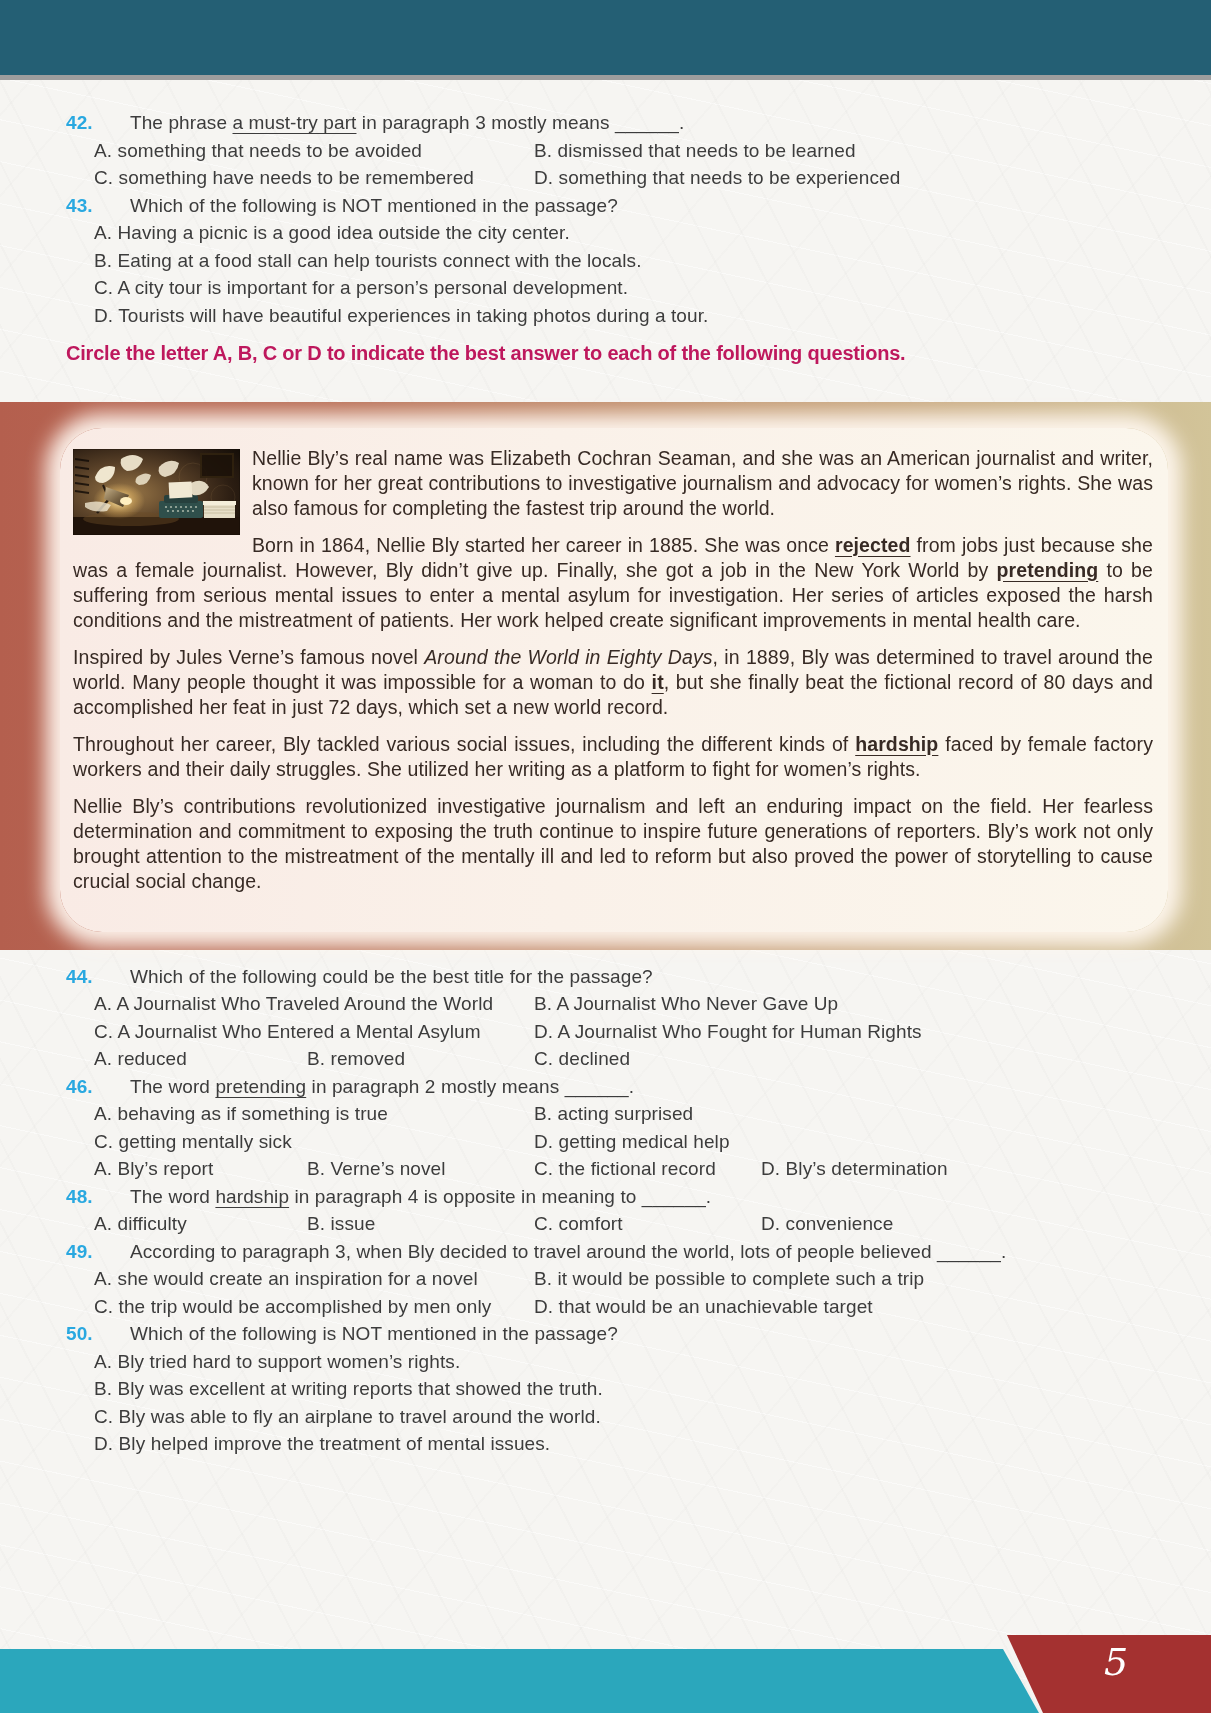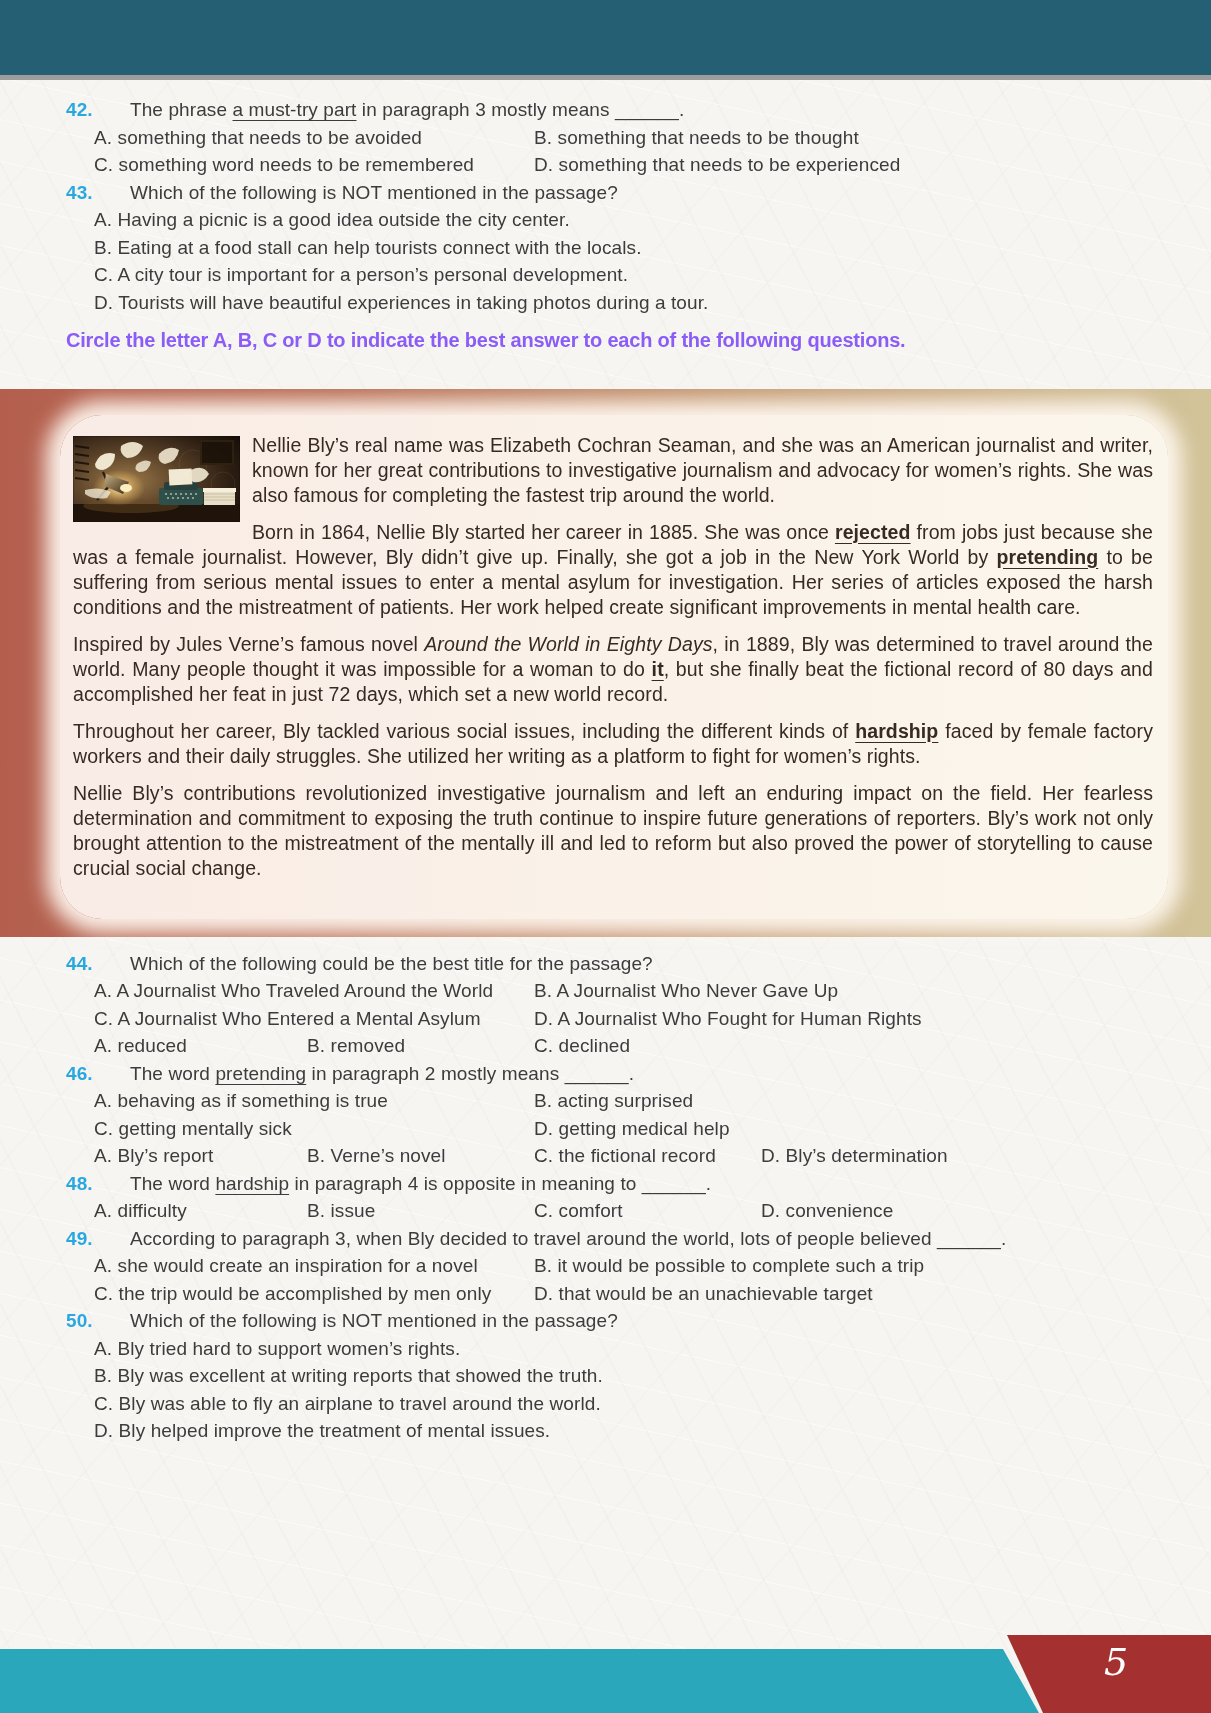--- a/index.html
+++ b/index.html
@@ -22,36 +22,36 @@
   .layer { position:relative; z-index:1; }
 
   .topbar { height:75px; background:#245f74; }
   .graybar { height:5px; background:#9d9d9d; }
 
   .qsection {
     padding-left:66px; padding-right:48px;
     font-size:19px; line-height:27.5px; color:#3c3c3c;
     letter-spacing:0.1px;
   }
-  .qsection.first { padding-top:16px; }
+  .qsection.first { padding-top:29px; }
   .qsection.second { padding-top:13px; }
 
   .qrow { display:flex; }
   .qnum { flex:none; width:64px; color:#29a8e0; font-weight:bold; }
   .qtext { flex:1; }
   .u { text-decoration:underline; text-underline-offset:4px; }
 
   .opts { margin-left:28px; }
   .opts-2col { display:grid; grid-template-columns:440px 1fr; }
   .opts-4col { display:grid; grid-template-columns:213px 227px 227px 1fr; }
   .opts-stack div { display:block; }
 
   .instruction {
     margin-top:11px;
-    font-weight:bold; font-size:20px; color:#8b5cf6; letter-spacing:-0.2px;
+    font-weight:bold; font-size:20px; color:#be185d; letter-spacing:-0.2px;
   }
 
   .passage-outer {
     margin-top:34px;
     height:548px;
     background:linear-gradient(90deg,#b45f4e 0%, #b96f56 28%, #c59d77 62%, #d2c499 100%);
     padding:26px 43px 18px 60px;
   }
   .passage-inner {
     height:100%;
@@ -96,22 +96,22 @@
 
   <div class="qsection first">
 
     <div>
       <div class="qrow">
         <span class="qnum">42.</span>
         <span class="qtext"><span>The phrase </span><span class="u">a must-try part</span><span> in paragraph 3 mostly means ______.</span></span>
       </div>
       <div class="opts opts-2col">
         <div>A. something that needs to be avoided</div>
-        <div>B. something that needs to be thought</div>
-        <div>C. something word needs to be remembered</div>
+        <div>B. dismissed that needs to be learned</div>
+        <div>C. something have needs to be remembered</div>
         <div>D. something that needs to be experienced</div>
       </div>
     </div>
 
     <div>
       <div class="qrow">
         <span class="qnum">43.</span>
         <span class="qtext"><span>Which of the following is NOT mentioned in the passage?</span><span class="u"></span><span></span></span>
       </div>
       <div class="opts opts-stack">

